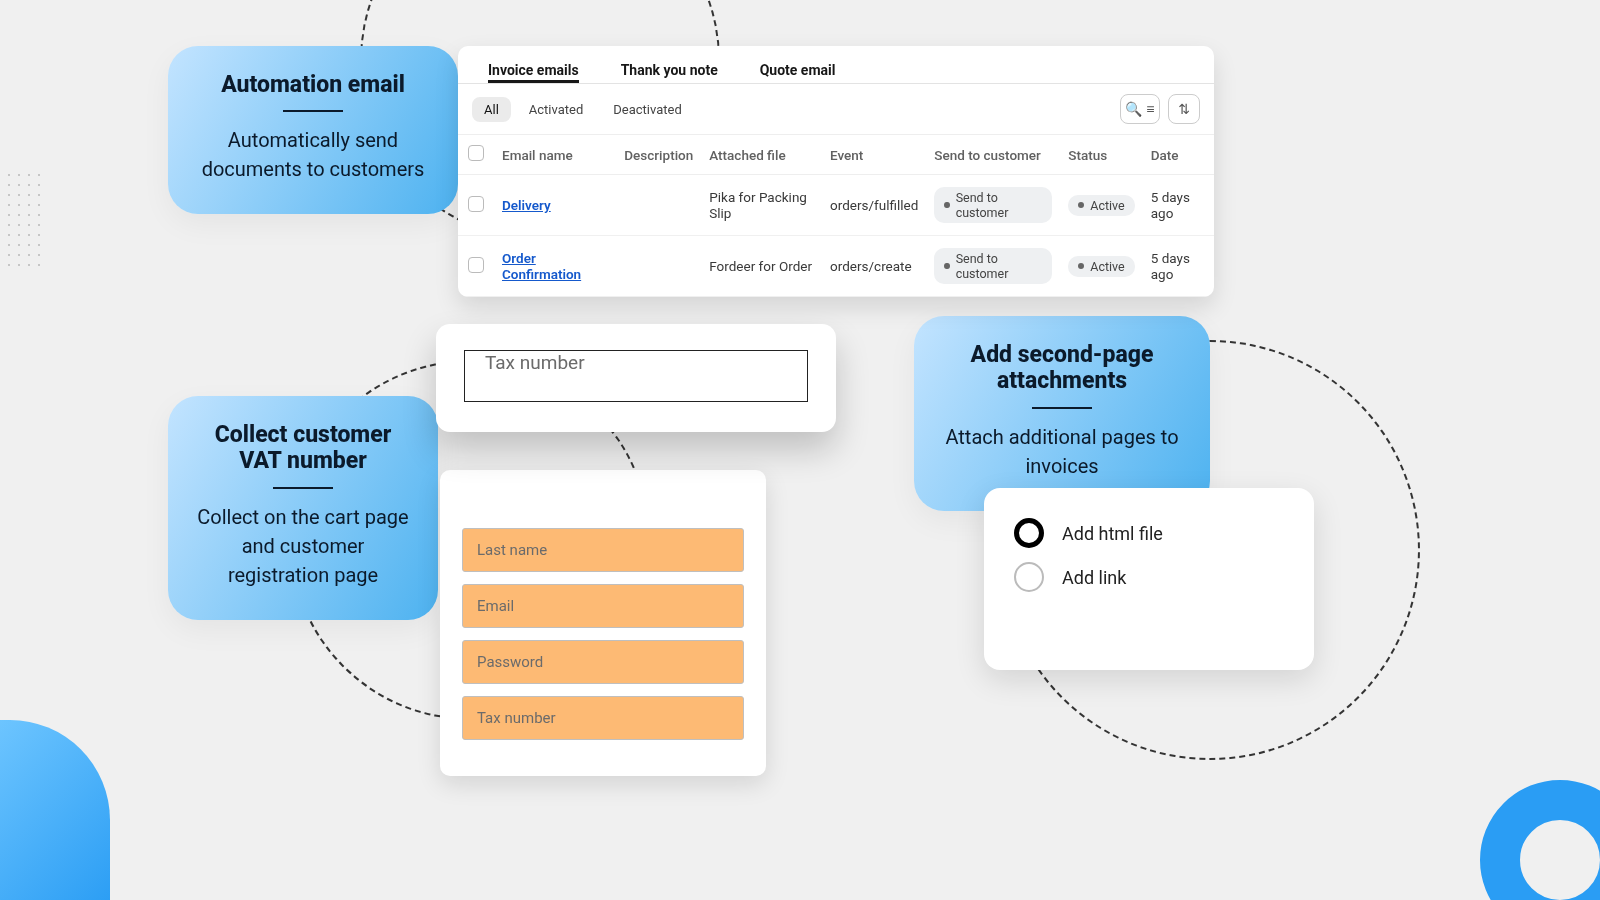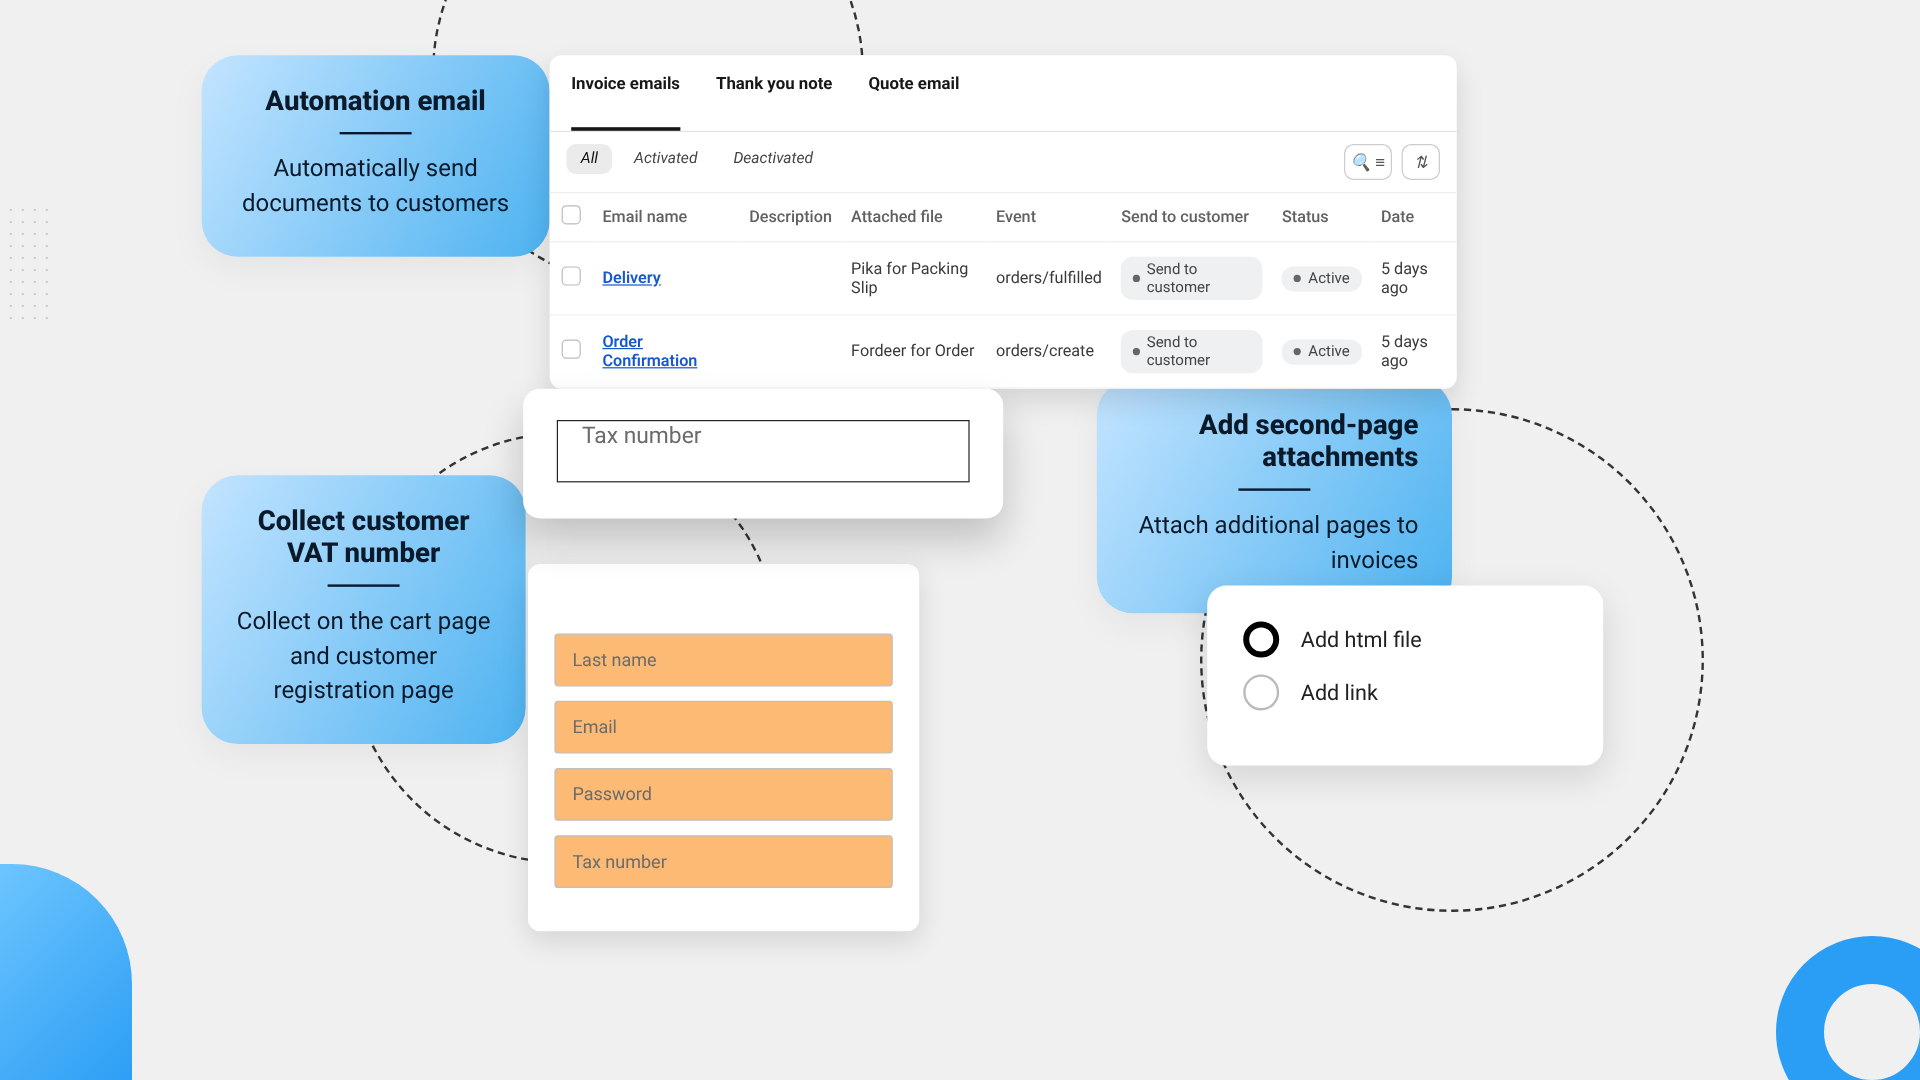--- a/index.html
+++ b/index.html
@@ -19,28 +19,28 @@
   .blob-br { position: absolute; right: -40px; bottom: -40px; width: 160px; height: 160px; border: 40px solid #2a9df4; border-radius: 50%; }
 
   
   .callout { position: absolute; background: linear-gradient(120deg,#c3e4ff 0%, #4db2f0 100%); border-radius: 30px; padding: 26px 28px 30px; text-align: center; color: #0b1a2b; box-shadow: 0 10px 30px rgba(0,0,0,.05); }
   .callout h3 { font-weight: 800; font-size: 23px; line-height: 1.15; margin-bottom: 12px; }
   .callout hr { border: none; border-top: 2px solid #0b1a2b; width: 60px; margin: 0 auto 14px; }
   .callout p { font-size: 20px; line-height: 1.45; font-weight: 400; }
 
   .callout1 { left: 168px; top: 46px; width: 290px; }
   .callout2 { left: 168px; top: 396px; width: 270px; }
-  .callout3 { left: 914px; top: 316px; width: 296px; text-align: right; }
+  .callout3 { left: 914px; top: 316px; width: 296px; }
 
   
   .panel-emails { position: absolute; left: 458px; top: 46px; width: 756px; background: #fff; border-radius: 10px; box-shadow: 0 10px 24px rgba(0,0,0,.12); overflow: hidden; }
   .tabs { display: flex; gap: 30px; padding: 16px 18px 0; border-bottom: 1px solid #e3e3e3; font-size: 14px; }
-  .tab { padding-bottom: 28px; font-weight: 700; color: #171717; cursor: pointer; }
+  .tab { padding-bottom: 2px; font-weight: 700; color: #171717; cursor: pointer; margin-left: 12px; }
   .tab.active { border-bottom: 3px solid #171717; }
-  .filter-row { display: flex; align-items: flex-start; padding: 10px 14px; gap: 6px; font-style: italic; }
+  .filter-row { display: flex; align-items: center; padding: 10px 14px; gap: 6px; }
   .pill { font-size: 13px; padding: 5px 12px; border-radius: 8px; color: #444; cursor: pointer; }
   .pill.active { background: #ebebeb; color: #111; }
   .filter-right { margin-left: auto; display: flex; gap: 8px; }
   .iconbtn { border: 1px solid #ccc; background: #fff; border-radius: 8px; height: 30px; width: 40px; display: flex; align-items: center; justify-content: center; font-size: 14px; color: #555; cursor:pointer; }
   .iconbtn.small { width: 32px; }
 
   .tbl { width: 100%; border-collapse: collapse; font-size: 13.5px; }
   .tbl th { text-align: left; font-weight: 500; color: #616161; padding: 10px 8px; border-top: 1px solid #eee; border-bottom: 1px solid #eee; }
   .tbl td { padding: 12px 8px; border-bottom: 1px solid #f0f0f0; color: #3a3a3a; }
   .tbl th:first-child, .tbl td:first-child { width: 36px; text-align: center; }
@@ -53,21 +53,21 @@
   .card-checkout { position: absolute; left: 436px; top: 324px; width: 400px; background: #fff; border-radius: 14px; padding: 26px 28px 30px; box-shadow: 0 18px 34px rgba(0,0,0,.2); z-index: 5; }
   .txtinput { width: 100%; border: 1px solid #222; height: 52px; padding: 0 20px; font-size: 19px; color: #222; background: #fff; }
   .txtinput.ph { color: #6b6b6b; }
   .btn-black { margin-top: 18px; width: 100%; height: 60px; background:#000; color:#fff; font-size: 20px; display:flex; align-items:center; justify-content:center; cursor:pointer; }
 
   
   .card-register { position: absolute; left: 440px; top: 470px; width: 326px; background: #fff; border-radius: 10px; padding: 28px 22px 36px; box-shadow: 0 8px 24px rgba(0,0,0,.12); z-index: 2; }
   .reginput { width: 100%; height: 44px; border: 1px solid #bfbfbf; border-radius: 3px; padding: 0 14px; font-size: 15px; color: #6b6b6b; margin-top: 12px; display:flex; align-items:center; background:#fdba74; }
 
   
-  .card-attach { position: absolute; left: 1006px; top: 488px; width: 330px; background: #fff; border-radius: 16px; padding: 30px 30px 32px; box-shadow: 0 10px 30px rgba(0,0,0,.12); z-index: 2; }
+  .card-attach { position: absolute; left: 984px; top: 488px; width: 330px; background: #fff; border-radius: 16px; padding: 30px 30px 64px; box-shadow: 0 10px 30px rgba(0,0,0,.12); z-index: 2; }
   .radio-row { display:flex; align-items:center; gap: 18px; font-size: 18px; color:#222; margin-bottom: 14px; cursor:pointer; }
   .radio { width: 30px; height: 30px; border-radius: 50%; border: 5px solid #000; display:inline-block; }
   .radio.unselected { border: 2px solid #bbb; }
   .dropzone { margin-top: 20px; border: 2px dashed #b8b8b8; border-radius: 12px; height: 130px; display:flex; align-items:center; justify-content:center; gap: 18px; color:#5b5b5b; font-size: 18px; cursor:pointer; }
   .file-icon-wrap { width: 58px; height: 58px; border: 2px solid #c6c6c6; border-radius: 14px; display:flex; align-items:center; justify-content:center; }
   .file-icon-wrap svg { width: 26px; height: 32px; }
 </style>
 </head>
 <body>
 

